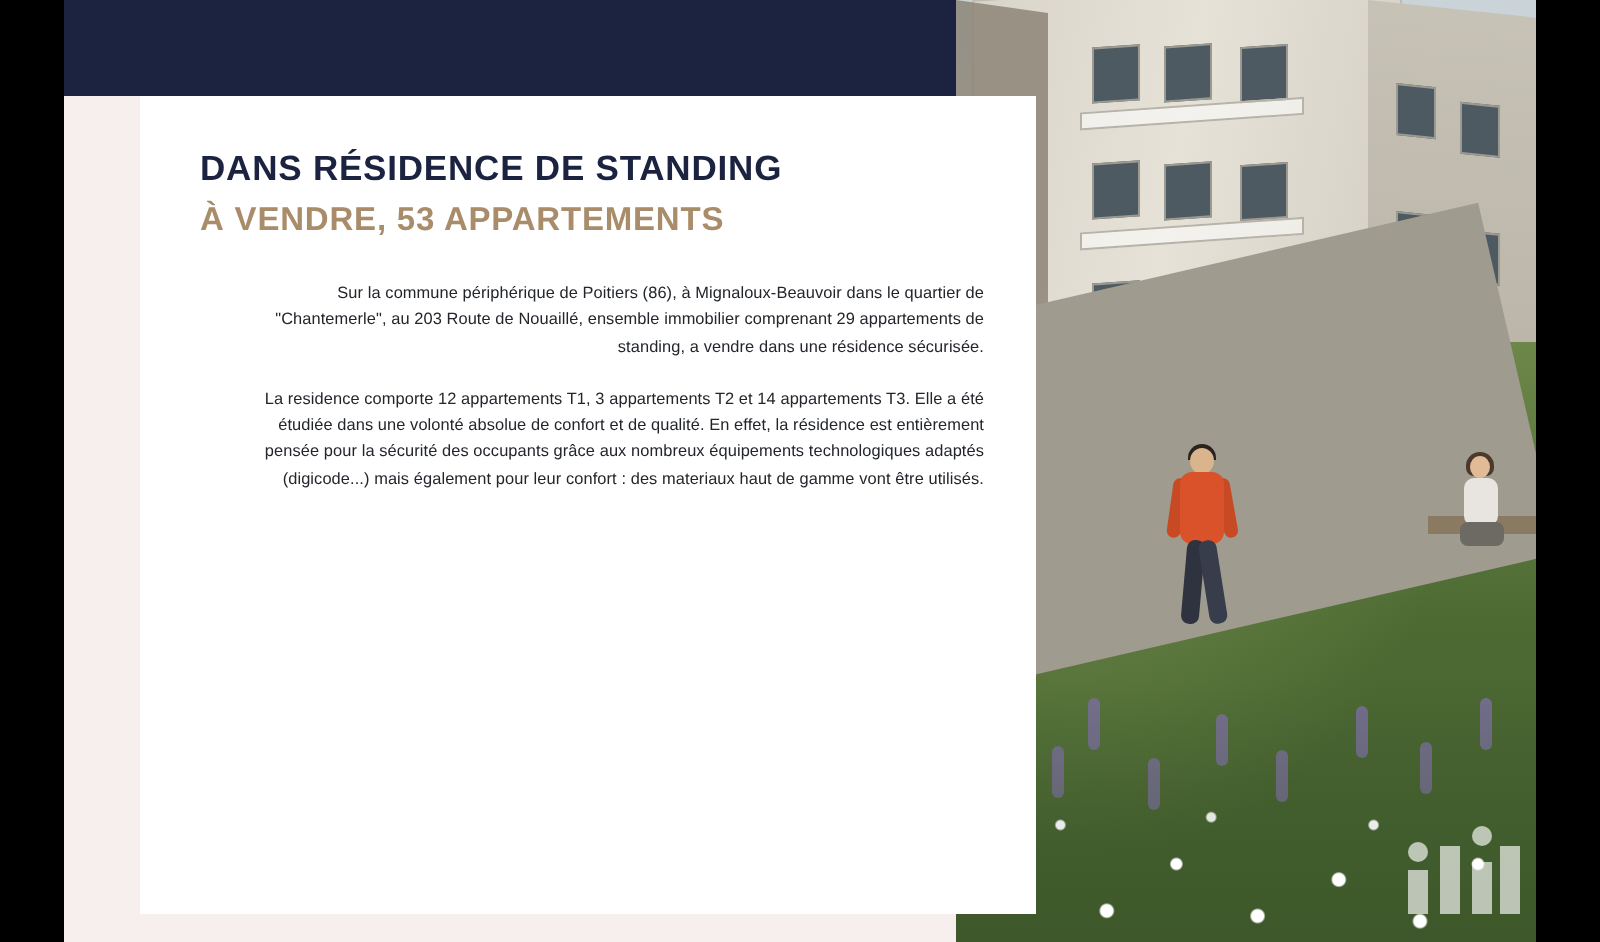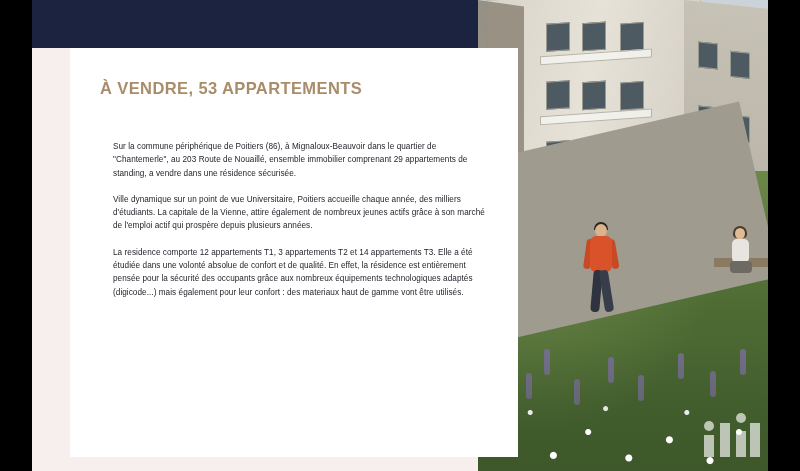--- a/index.html
+++ b/index.html
@@ -117,21 +117,21 @@
     position: absolute;
     left: 30px;
     top: 92px;
     width: 392px;
   }
   .para {
     font-size: 8.2px;
     line-height: 1.62;
     color: #22252b;
     margin: 0 0 13px 13px;
-    text-align: left;
+    text-align: right;
     letter-spacing: 0.05px;
   }
   .para:last-child { margin-bottom: 0; }
 
   
   .photo {
     position: absolute;
     right: 0;
     top: 0;
     width: 290px;
@@ -417,23 +417,23 @@
         <div class="wm-bar" style="left:0; height:22px;"></div>
         <div class="wm-bar" style="left:16px; height:34px;"></div>
         <div class="wm-bar" style="left:32px; height:26px;"></div>
         <div class="wm-dot" style="left:32px; top:2px;"></div>
         <div class="wm-bar" style="left:46px; height:34px;"></div>
       </div>
     </div>
 
     <div class="content">
       <div class="title-wrap">
+        <h1 class="title-main">DANS RÉSIDENCE DE STANDING</h1>
         <h2 class="title-sub">À VENDRE, 53 APPARTEMENTS</h2>
       </div>
       <div class="body-wrap">
         <p class="para">Sur la commune périphérique de Poitiers (86), à Mignaloux-Beauvoir dans le quartier de "Chantemerle", au 203 Route de Nouaillé, ensemble immobilier comprenant 29 appartements de standing, a vendre dans une résidence sécurisée.</p>
-        <p class="para">Ville dynamique sur un point de vue Universitaire, Poitiers accueille chaque année, des milliers d'étudiants. La capitale de la Vienne, attire également de nombreux jeunes actifs grâce à son marché de l'emploi actif qui prospère depuis plusieurs années.</p>
         <p class="para">La residence comporte 12 appartements T1, 3 appartements T2 et 14 appartements T3. Elle a été étudiée dans une volonté absolue de confort et de qualité. En effet, la résidence est entièrement pensée pour la sécurité des occupants grâce aux nombreux équipements technologiques adaptés (digicode...) mais également pour leur confort : des materiaux haut de gamme vont être utilisés.</p>
       </div>
     </div>
 
   </div>
 </div>
 
 </body></html>

